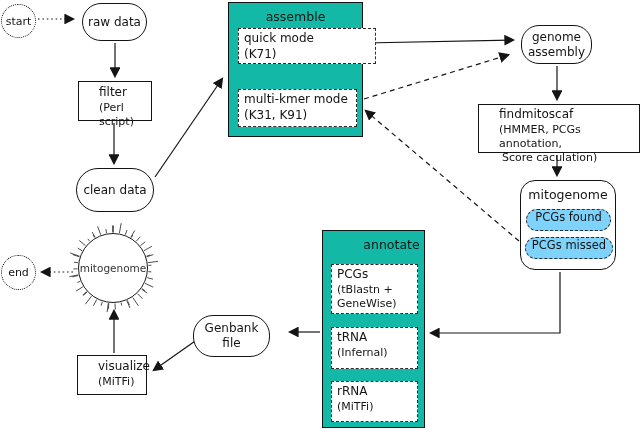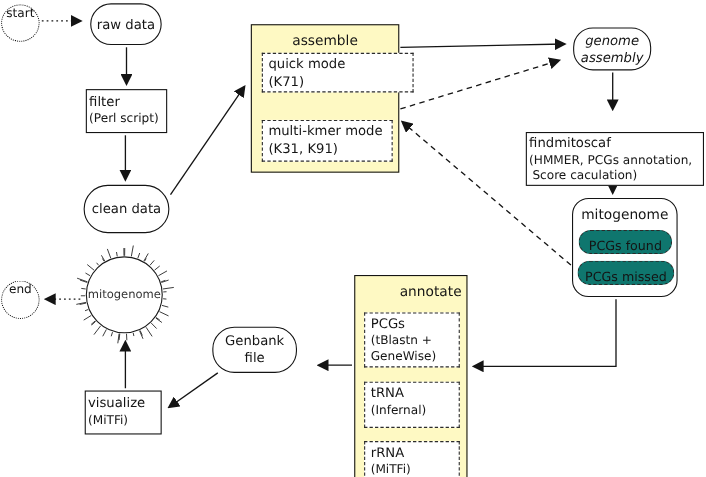--- a/index.html
+++ b/index.html
@@ -9,45 +9,45 @@
     color:#141414; overflow:hidden;
   }
   .node { position:absolute; box-sizing:border-box; }
   .stadium {
     border:1.4px solid #141414; border-radius:999px;
     display:flex; flex-direction:column; align-items:center; justify-content:center;
     text-align:center; font-size:12px; line-height:1.25; background:#fff;
   }
   .rectnode {
     border:1.4px solid #141414; background:#fff;
-    padding:3px 2px; font-size:12px; line-height:1.3;
+    padding:3px 20px; font-size:12px; line-height:1.3;
   }
   .rectnode .sub { font-size:11px; }
   .container-box {
-    border:1.4px solid #141414; background:#fef9c3;margin-top:20px;
+    border:1.4px solid #141414; background:#14b8a6;
   }
   .box-title { text-align:center; font-size:12.5px; padding-top:6px; }
   .dashed-box {
     position:absolute; box-sizing:border-box;
     border:1px dashed #2b2b2b; padding:2px 5px;
     font-size:12px; line-height:1.3; background:#fff;
   }
   .dashed-box .sub { font-size:11px; }
   .rounded-box {
     border:1.4px solid #141414; border-radius:15px; background:#fff;
   }
   .dashed-pill {
     position:absolute; box-sizing:border-box;
     border:1.1px dashed #2b2b2b; border-radius:999px;
-    display:flex; align-items:flex-end; justify-content:center;
-    font-size:11.5px; background:#0f766e;
+    display:flex; align-items:flex-start; justify-content:center;
+    font-size:11.5px; background:#7dd3fc;
   }
   .dotted-circle {
     border:1.3px dotted #141414; border-radius:50%;
-    display:flex; justify-content:center;
+    display:flex; align-items:center; justify-content:center;
     font-size:11px; background:#fff;
   }
   .circle-plot {
     border:1.6px solid #1a1a1a; border-radius:50%; background:#fff;
     display:flex; align-items:center; justify-content:center;
     font-size:10.5px; color:#333;
   }
   svg.edges { position:absolute; left:0; top:0; width:642px; height:434px; pointer-events:none; }
   .edge { stroke:#141414; stroke-width:1.2; fill:none; }
   .edge.dashed { stroke-dasharray:5 4; }
@@ -151,26 +151,26 @@
     <div class="dashed-box" style="left:9px; top:25px; width:138px; height:36px;">
       <div>quick mode</div>
       <div>(K71)</div>
     </div>
     <div class="dashed-box" style="left:9px; top:86px; width:119px; height:38px;">
       <div>multi-kmer mode</div>
       <div>(K31, K91)</div>
     </div>
   </div>
 
-  <div class="node stadium" style="left:521px; top:25px; width:71px; height:39px; border-radius:18px;font-style:italic;">
+  <div class="node stadium" style="left:521px; top:25px; width:71px; height:39px; border-radius:18px;">
     <span>genome</span>
     <span>assembly</span>
   </div>
 
-  <div class="node rectnode" style="left:478px; top:120px; width:162px; height:49px; padding-top:2px;">
+  <div class="node rectnode" style="left:478px; top:104px; width:162px; height:49px; padding-top:2px;">
     <div>findmitoscaf</div>
     <div class="sub">(HMMER, PCGs annotation,</div>
     <div class="sub" style="margin-left:3px;">Score caculation)</div>
   </div>
 
   <div class="node rounded-box" style="left:520px; top:180px; width:96px; height:90px;">
     <div class="box-title">mitogenome</div>
     <div class="dashed-pill" style="left:5px; top:28px; width:85px; height:22px;">
       <span>PCGs found</span>
     </div>
@@ -189,21 +189,21 @@
     <div class="dashed-box" style="left:8px; top:96px; width:87px; height:42px;">
       <div>tRNA</div>
       <div class="sub">(Infernal)</div>
     </div>
     <div class="dashed-box" style="left:8px; top:150px; width:87px; height:41px;">
       <div>rRNA</div>
       <div class="sub">(MiTFi)</div>
     </div>
   </div>
 
-  <div class="node stadium" style="left:193px; top:297px; width:77px; height:42px; border-radius:20px;">
+  <div class="node stadium" style="left:193px; top:315px; width:77px; height:42px; border-radius:20px;">
     <span>Genbank</span>
     <span>file</span>
   </div>
 
   <div class="node rectnode" style="left:77px; top:355px; width:70px; height:40px;">
     <div>visualize</div>
     <div class="sub">(MiTFi)</div>
   </div>
 
   <div class="node circle-plot" style="left:78px; top:233px; width:70px; height:70px;">

